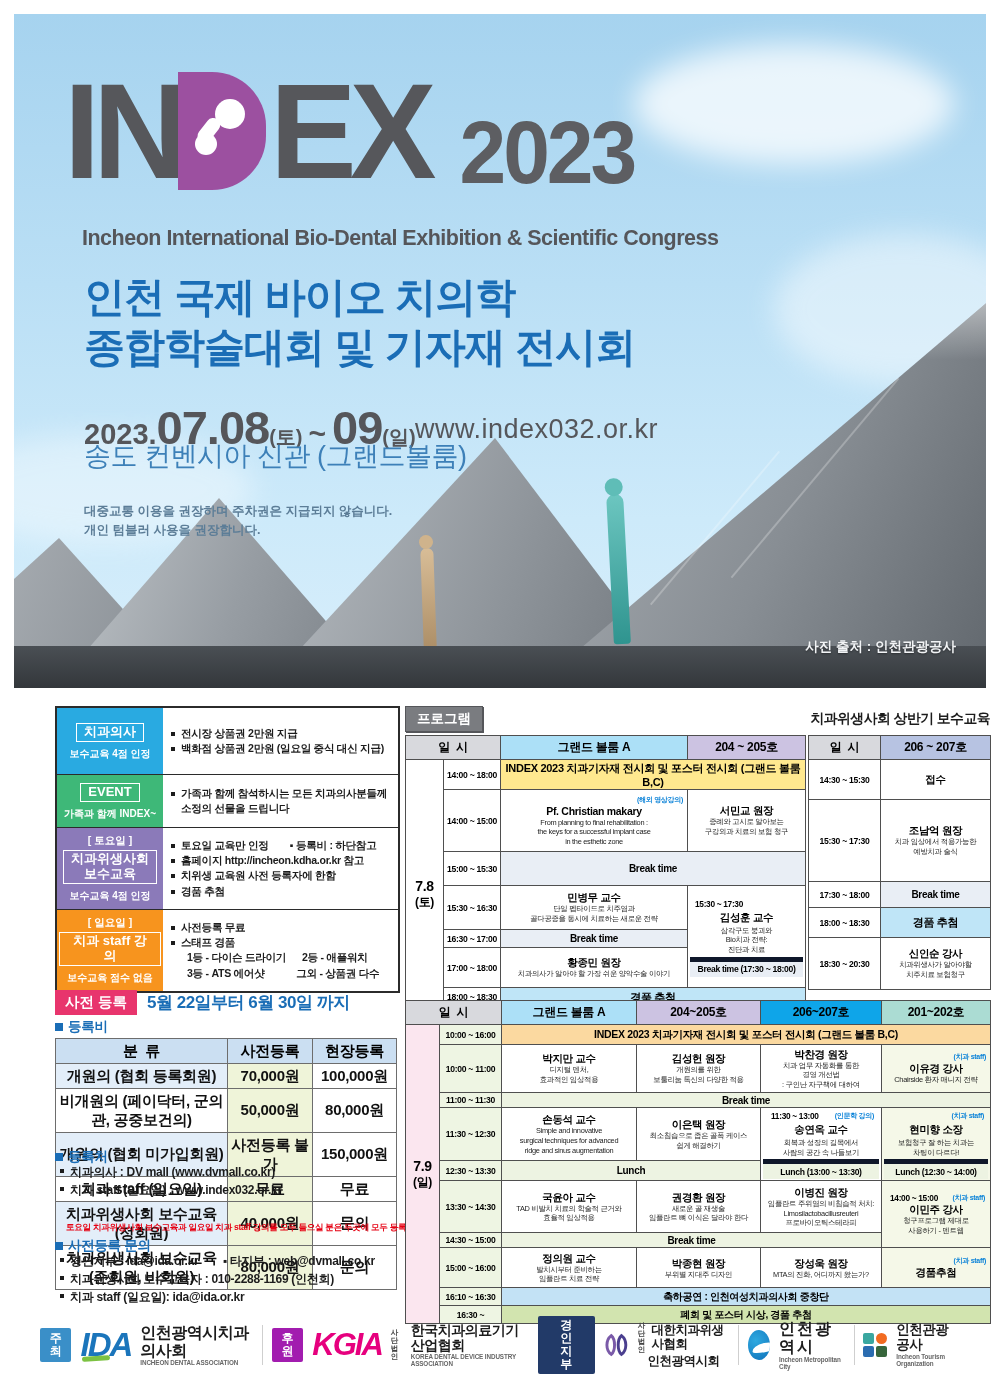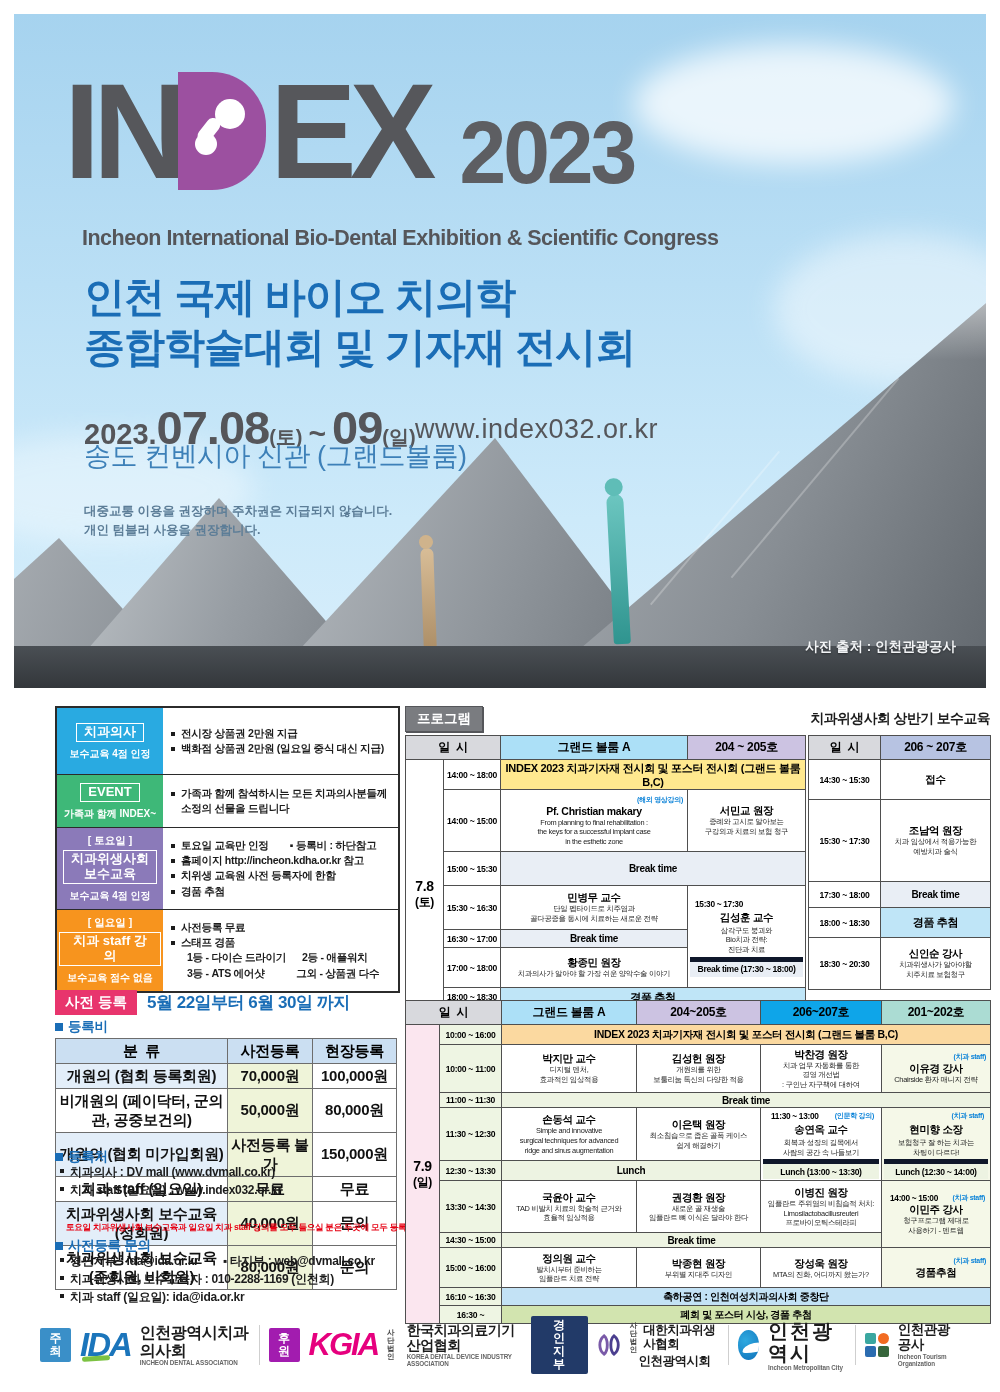--- a/index.html
+++ b/index.html
@@ -604,21 +604,21 @@
       <div style="display:flex;align-items:center;gap:3px;">
         <span class="tiny">사단
 법인</span>
         <span class="okr" style="font-size:12.5px;">대한치과위생사협회</span>
       </div>
       <div class="okr" style="font-size:12.5px;text-align:center;">인천광역시회</div>
     </span>
     <span class="vsep"></span>
     <span class="citylogo"></span>
     <span>
-      <div class="okr" style="font-size:20px;letter-spacing:2px;">인천광역시</div>
+      <div class="okr" style="font-size:16px;letter-spacing:2px;">인천광역시</div>
       <div class="oen">Incheon Metropolitan City</div>
     </span>
     <span class="vsep"></span>
     <span class="tourgrid">
       <span style="background:#3aa7a0;"></span>
       <span style="background:#f26b21;border-radius:50%;"></span>
       <span style="background:#2b6cb0;"></span>
       <span style="background:#37663c;"></span>
     </span>
     <span>

